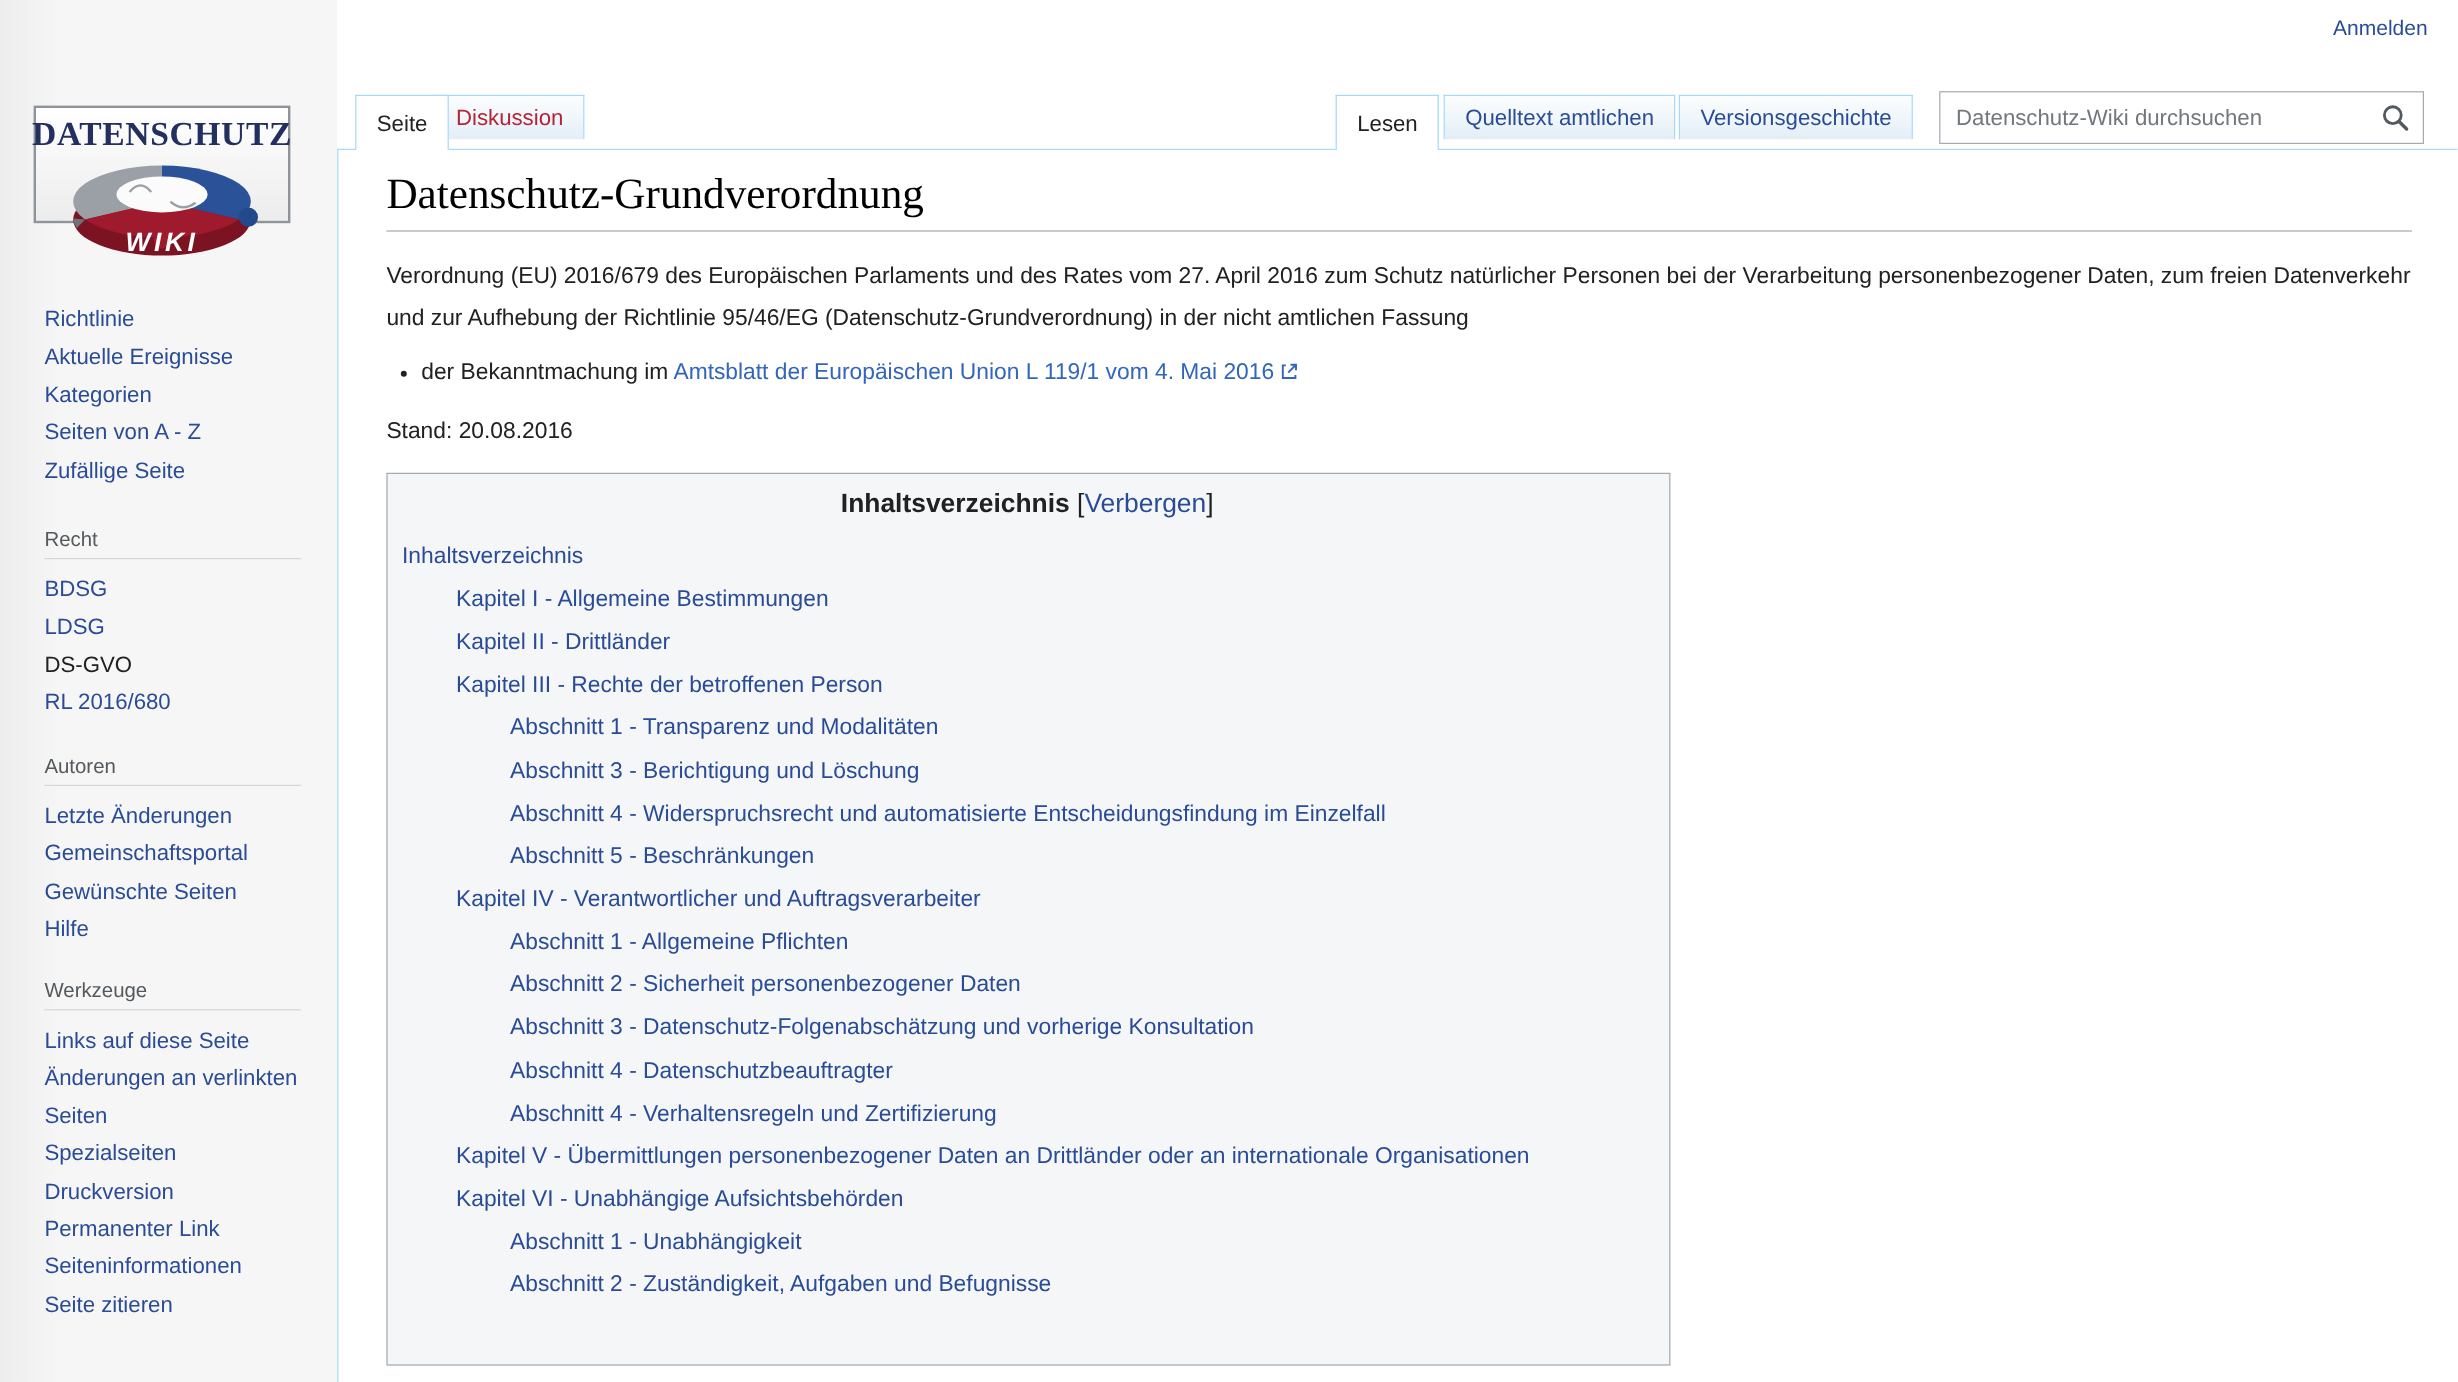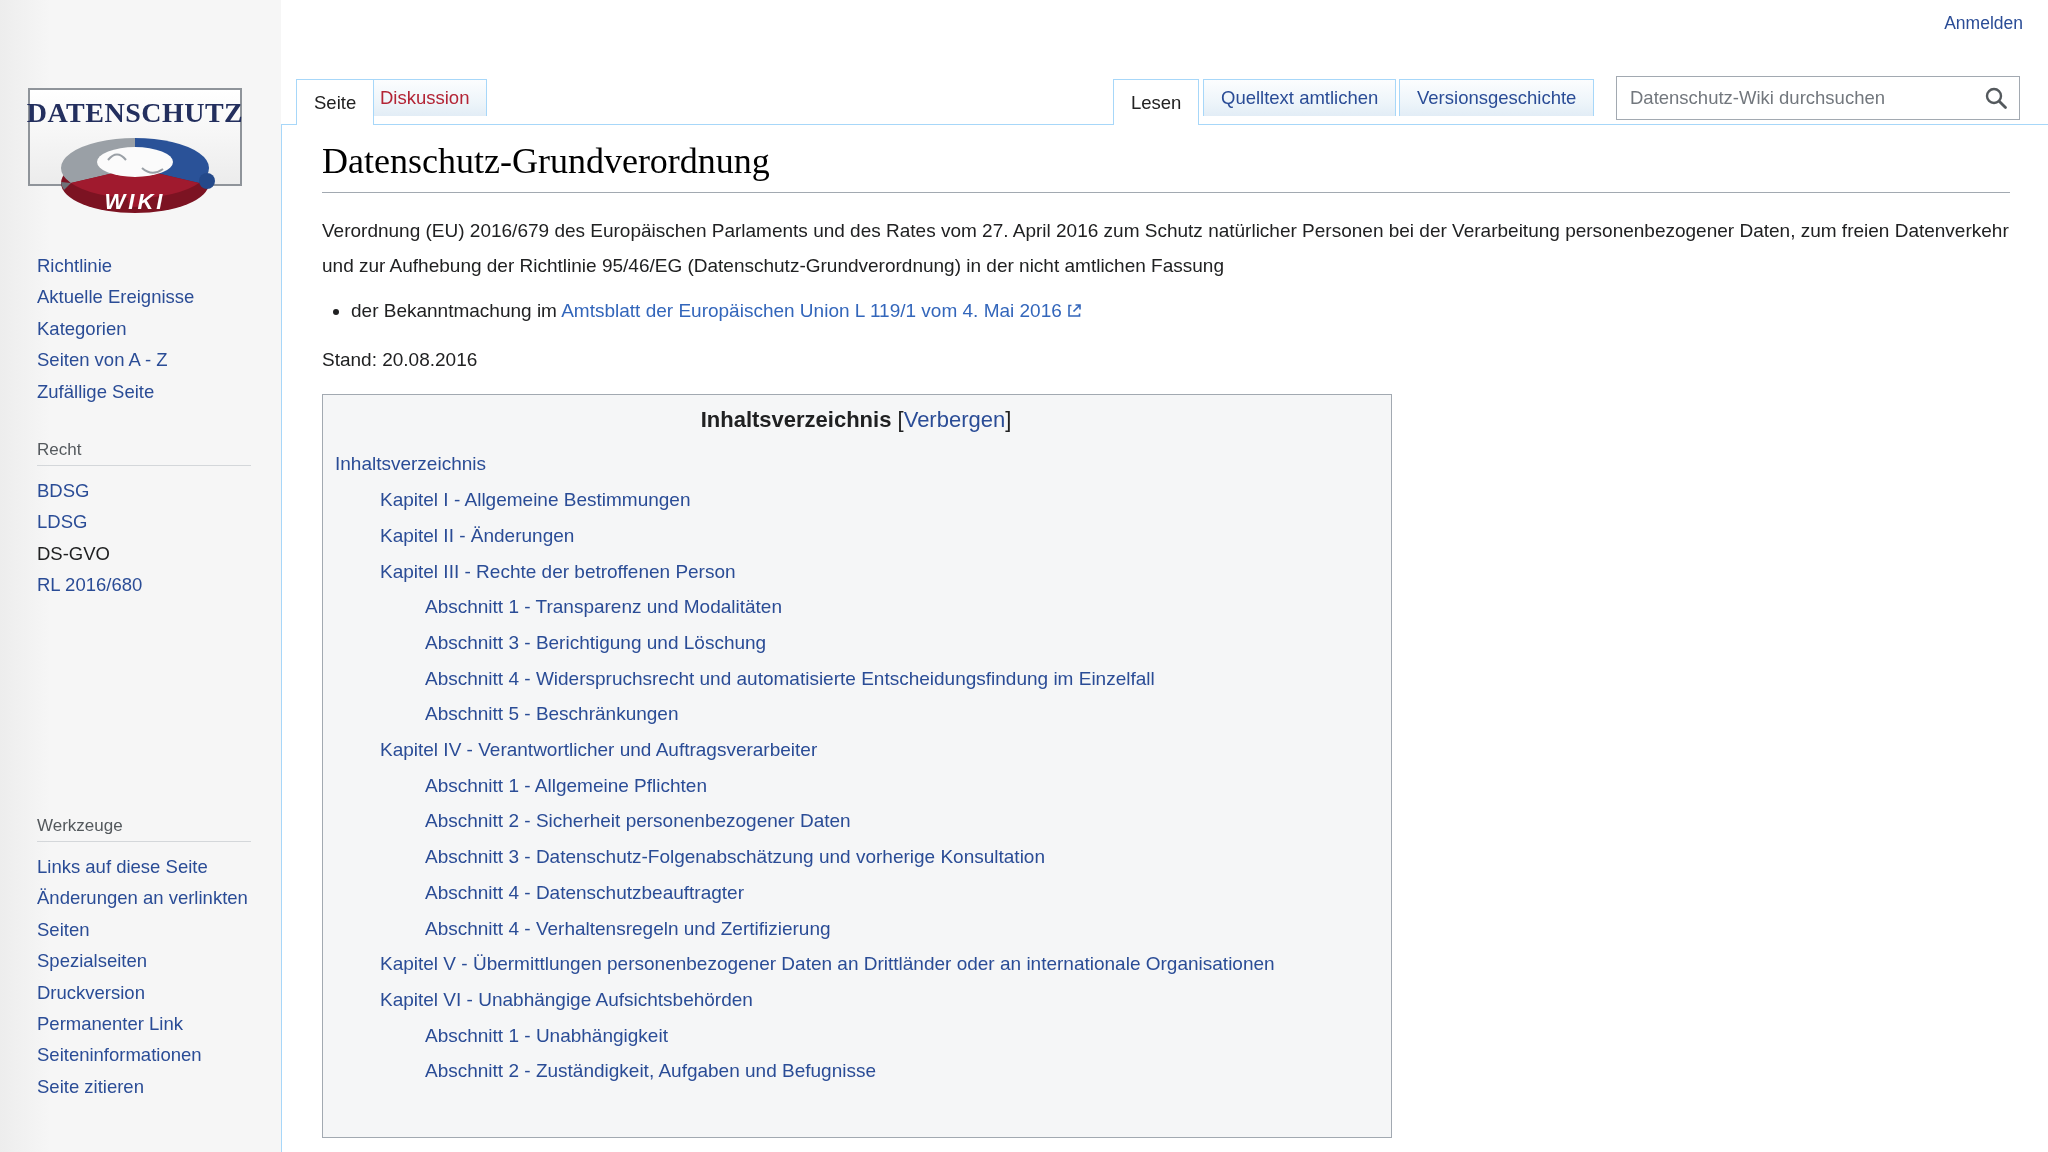--- a/index.html
+++ b/index.html
@@ -113,20 +113,29 @@
     <nav class="portal" id="portal-recht">
       <h3>Recht</h3>
       <ul>
         <li>BDSG</li>
           <li>LDSG</li>
           <li class="current">DS-GVO</li>
           <li>RL 2016/680</li>
       </ul>
     </nav>
 
+    <nav class="portal" id="portal-autoren">
+      <h3>Autoren</h3>
+      <ul>
+        <li>Letzte Änderungen</li>
+          <li>Gemeinschaftsportal</li>
+          <li>Gewünschte Seiten</li>
+          <li>Hilfe</li>
+      </ul>
+    </nav>
 
     <nav class="portal" id="portal-werkzeuge">
       <h3>Werkzeuge</h3>
       <ul>
         <li>Links auf diese Seite</li>
           <li>Änderungen an verlinkten Seiten</li>
           <li>Spezialseiten</li>
           <li>Druckversion</li>
           <li>Permanenter Link</li>
           <li>Seiteninformationen</li>
@@ -165,21 +174,21 @@
             </svg></span></li>
     </ul>
 
     <p class="stand">Stand: 20.08.2016</p>
 
     <div id="toc">
       <div id="toctitle"><b>Inhaltsverzeichnis</b> <span>[</span><a id="toc-toggle">Verbergen</a><span>]</span></div>
       <ul id="toclist">
         <li class="lvl1">Inhaltsverzeichnis</li>
           <li class="lvl2">Kapitel I - Allgemeine Bestimmungen</li>
-          <li class="lvl2">Kapitel II - Änderungen</li>
+          <li class="lvl2">Kapitel II - Drittländer</li>
           <li class="lvl2">Kapitel III - Rechte der betroffenen Person</li>
           <li class="lvl3">Abschnitt 1 - Transparenz und Modalitäten</li>
           <li class="lvl3">Abschnitt 3 - Berichtigung und Löschung</li>
           <li class="lvl3">Abschnitt 4 - Widerspruchsrecht und automatisierte Entscheidungsfindung im Einzelfall</li>
           <li class="lvl3">Abschnitt 5 - Beschränkungen</li>
           <li class="lvl2">Kapitel IV - Verantwortlicher und Auftragsverarbeiter</li>
           <li class="lvl3">Abschnitt 1 - Allgemeine Pflichten</li>
           <li class="lvl3">Abschnitt 2 - Sicherheit personenbezogener Daten</li>
           <li class="lvl3">Abschnitt 3 - Datenschutz-Folgenabschätzung und vorherige Konsultation</li>
           <li class="lvl3">Abschnitt 4 - Datenschutzbeauftragter</li>

